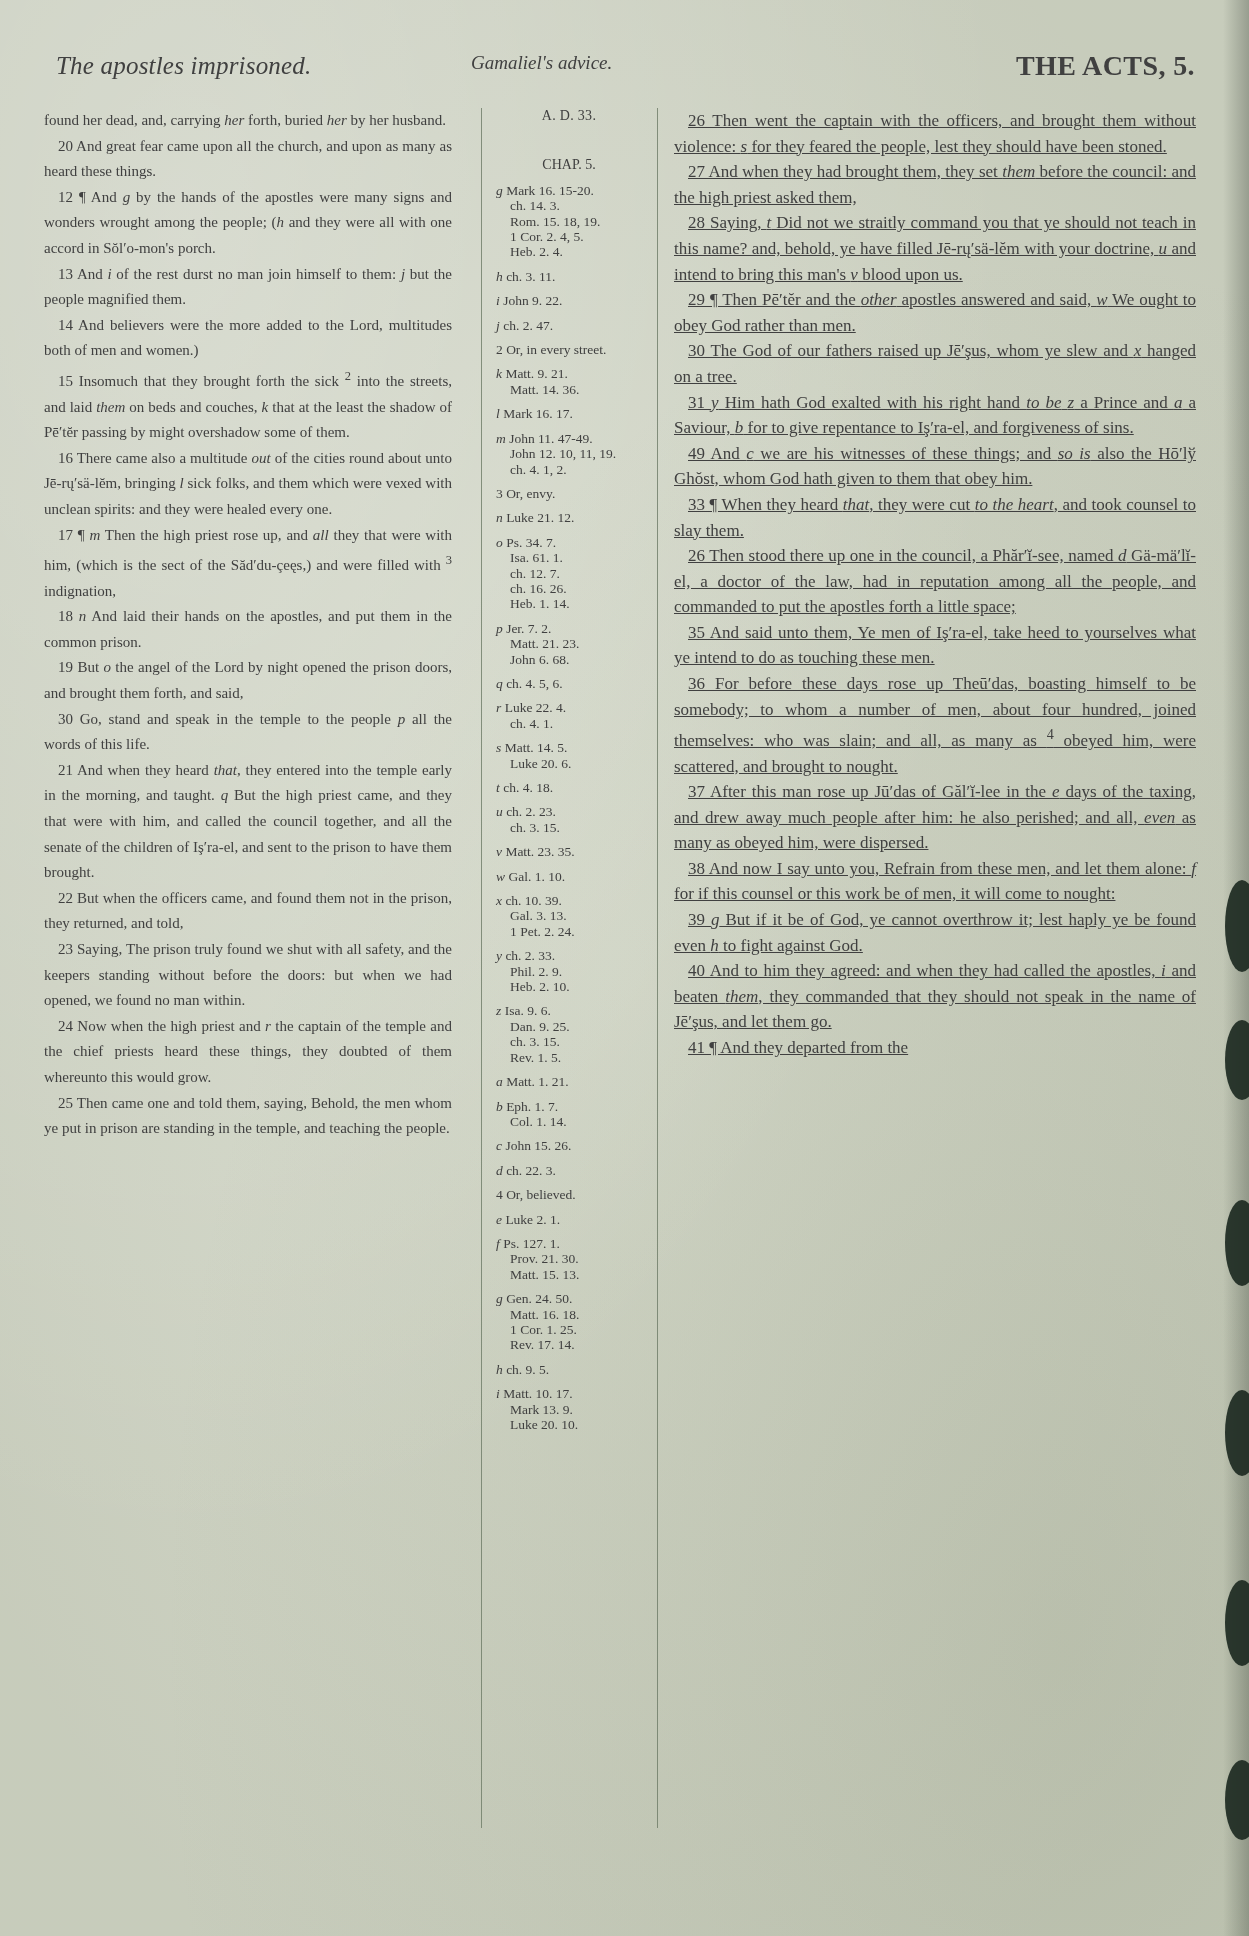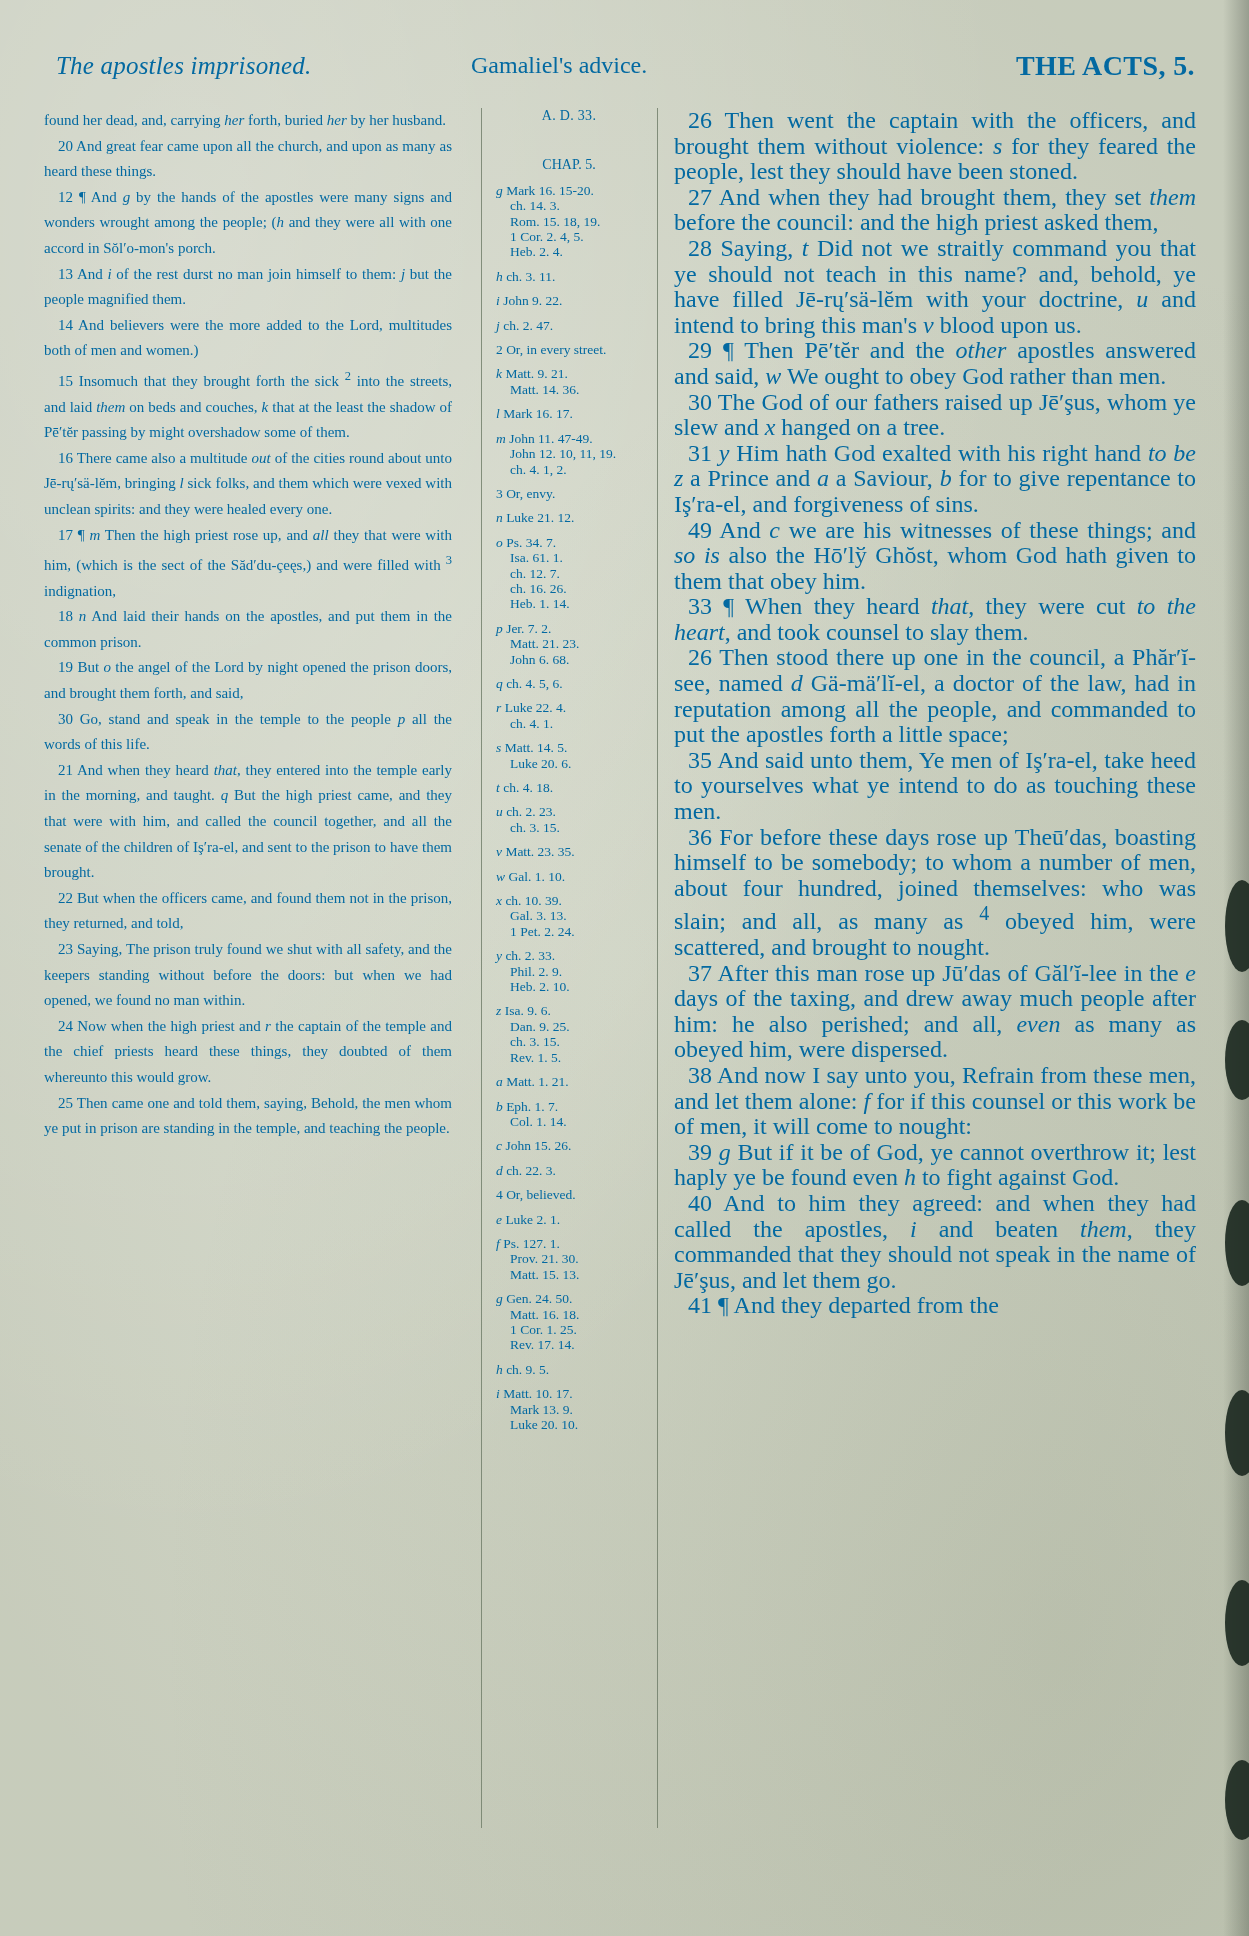--- a/index.html
+++ b/index.html
@@ -7,21 +7,21 @@
     padding: 0;
     background: #c9cfc0;
   }
   #page {
     position: relative;
     width: 1249px;
     height: 1936px;
     background: #cfd4c3;
     overflow: hidden;
     font-family: "Liberation Serif", serif;
-    color: #0369a1;
+    color: #404040;
   }
   
   #page::before {
     content: "";
     position: absolute;
     inset: 0;
     background:
       radial-gradient(ellipse at 15% 12%, rgba(255,255,255,0.28), rgba(255,255,255,0) 55%),
       radial-gradient(ellipse at 85% 85%, rgba(120,130,100,0.20), rgba(255,255,255,0) 60%),
       radial-gradient(ellipse at 50% 50%, rgba(255,255,255,0.12), rgba(0,0,0,0.04) 85%);
@@ -46,21 +46,22 @@
     left: 0;
     top: 0;
     font-style: italic;
     font-size: 25px;
     letter-spacing: 0.2px;
   }
   .runhead .rh-mid {
     position: absolute;
     left: 415px;
     top: 0;
-    font-size: 24px;
+    font-style: italic;
+    font-size: 19px;
   }
   .runhead .rh-right {
     position: absolute;
     right: 14px;
     top: -2px;
     font-size: 28px;
     font-weight: bold;
     letter-spacing: 0.4px;
   }
 
@@ -81,22 +82,23 @@
   }
   .col-left {
     left: 0;
     width: 408px;
     font-size: 15px;
     line-height: 25.6px;
   }
   .col-right {
     left: 630px;
     width: 522px;
-    font-size: 24px;
+    font-size: 17px;
     line-height: 25.6px;
+    text-decoration: underline;
   }
   .col p {
     margin: 0;
     text-indent: 14px;
   }
   .col p.noind { text-indent: 0; }
   .vnum { font-weight: normal; }
 
   
   .refcol {

